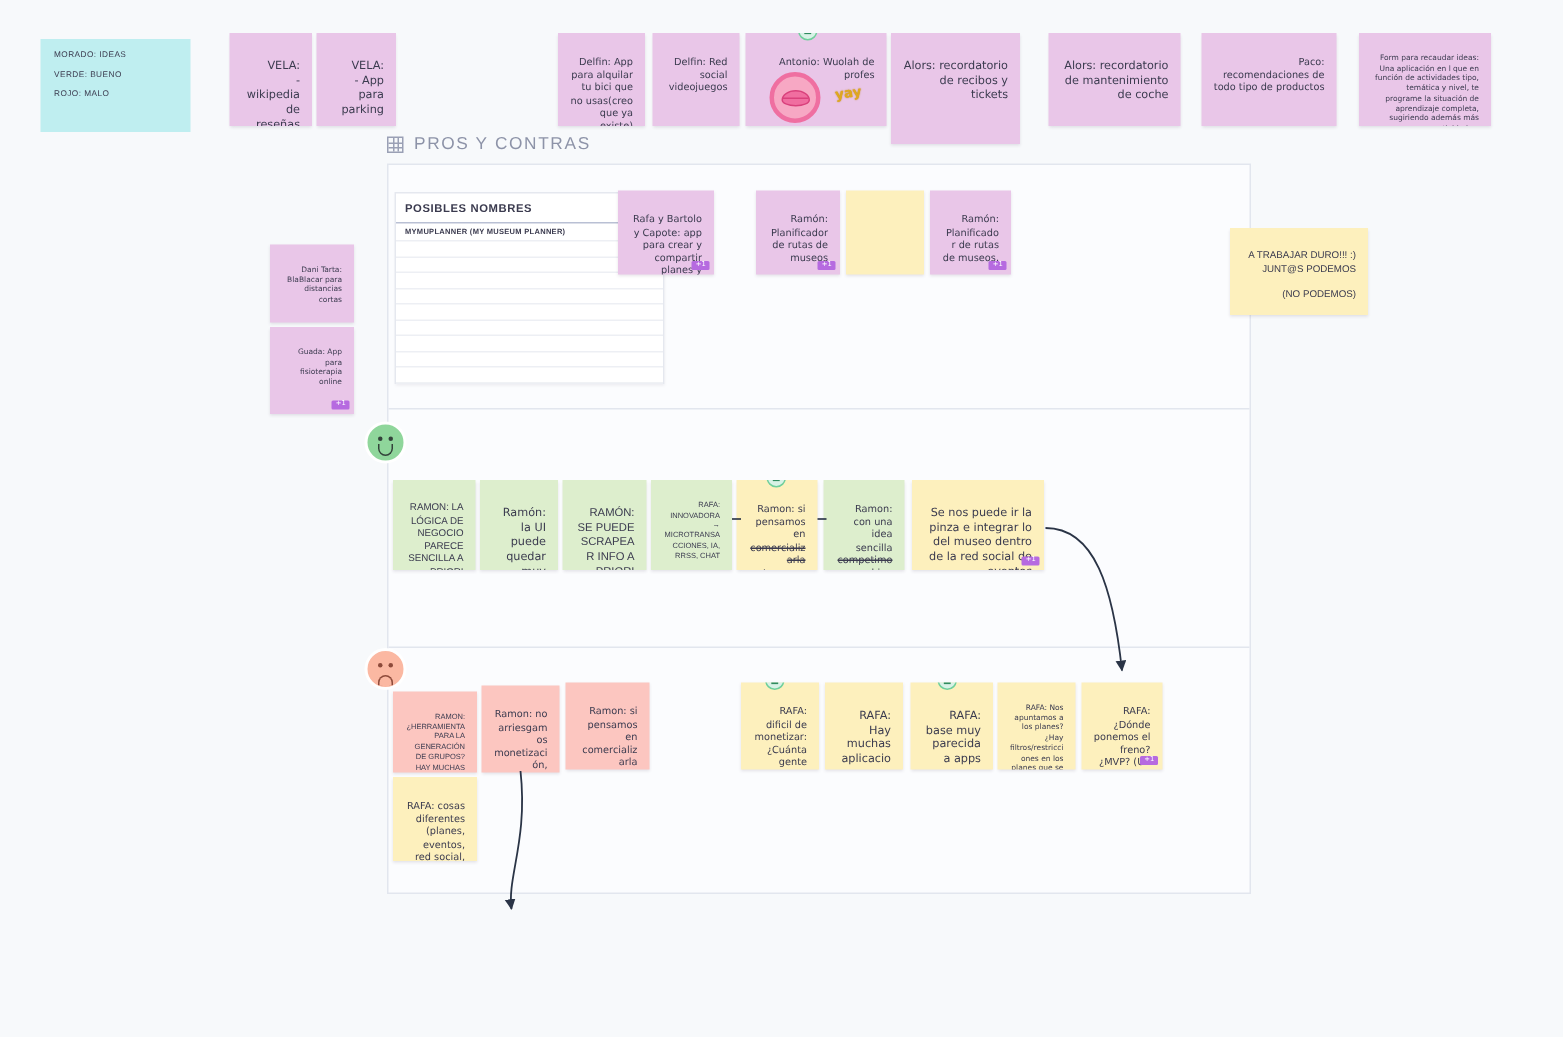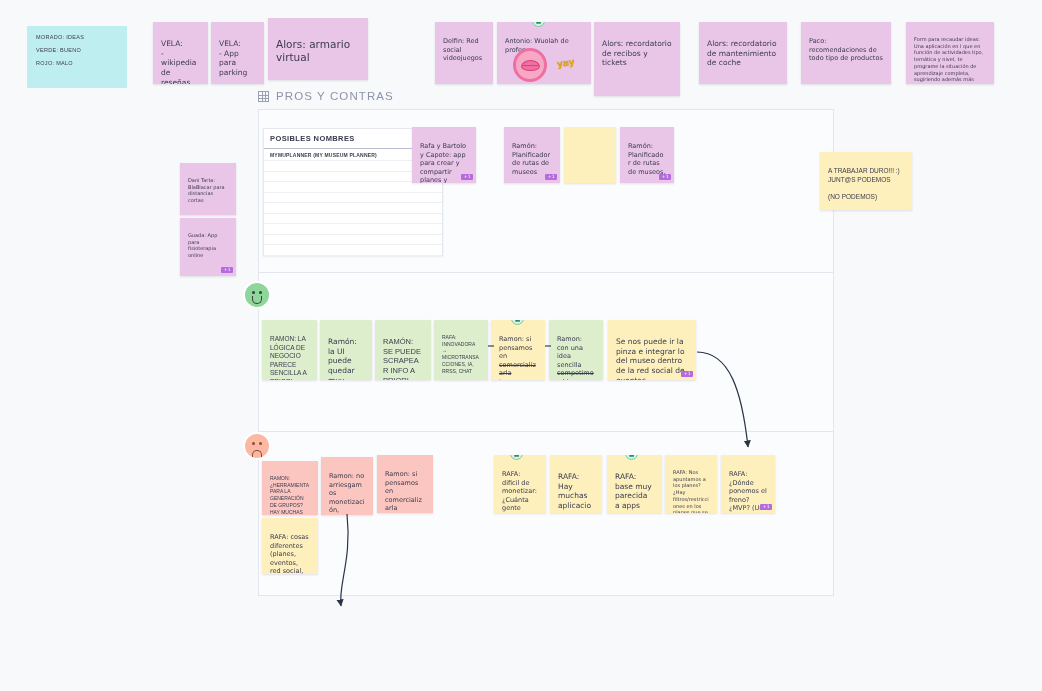--- a/index.html
+++ b/index.html
@@ -16,20 +16,21 @@
   
   .note{
     position:absolute;
     box-sizing:border-box;
     padding:7px 8px;
     line-height:1.22;
     overflow:hidden;
     box-shadow:0 1px 2px rgba(60,50,80,.13);
     white-space:pre-line;
     word-wrap:break-word;
+    text-align:right;
   }
   .purple{background:#e9c6e8;}
   .yellow{background:#fdf0bd;}
   .green{background:#ddeecd;}
   .red{background:#fcc6c0;}
   .cyan{background:#bfeef0;}
 
   .tiny{font-size:5px;line-height:1.35;}
   .xsmall{font-size:6.5px;line-height:1.3;}
   .small{font-size:7.5px;line-height:1.3;}
@@ -148,24 +149,24 @@
   <div class="note purple small hand" style="left:153px;top:22px;width:55px;height:62px;">
     <span>VELA:
 - wikipedia de reseñas</span>
   </div>
 
   <div class="note purple small hand" style="left:211px;top:22px;width:53px;height:62px;">
     <span>VELA:
 - App para parking</span>
   </div>
 
-  <div class="note purple big hand" style="left:268px;top:18px;width:100px;height:62px;">
-    <span>Alors: armario virtual</span>
-  </div>
-
+
+  <div class="note purple xsmall hand" style="left:372px;top:22px;width:58px;height:62px;">
+    <span>Delfin: App para alquilar tu bici que no usas(creo que ya existe)</span>
+  </div>
 
   <div class="note purple xsmall hand" style="left:435px;top:22px;width:58px;height:62px;">
     <span>Delfin: Red social videojuegos</span>
   </div>
 
   <div class="note purple xsmall hand" style="left:497px;top:22px;width:94px;height:62px;">
     <span>Antonio: Wuolah de profes</span>
     <div class="av-bubble" style="left:35px;top:-8px;">■</div>
     <div class="lips"><i></i></div>
     <div class="yay">yay</div>

